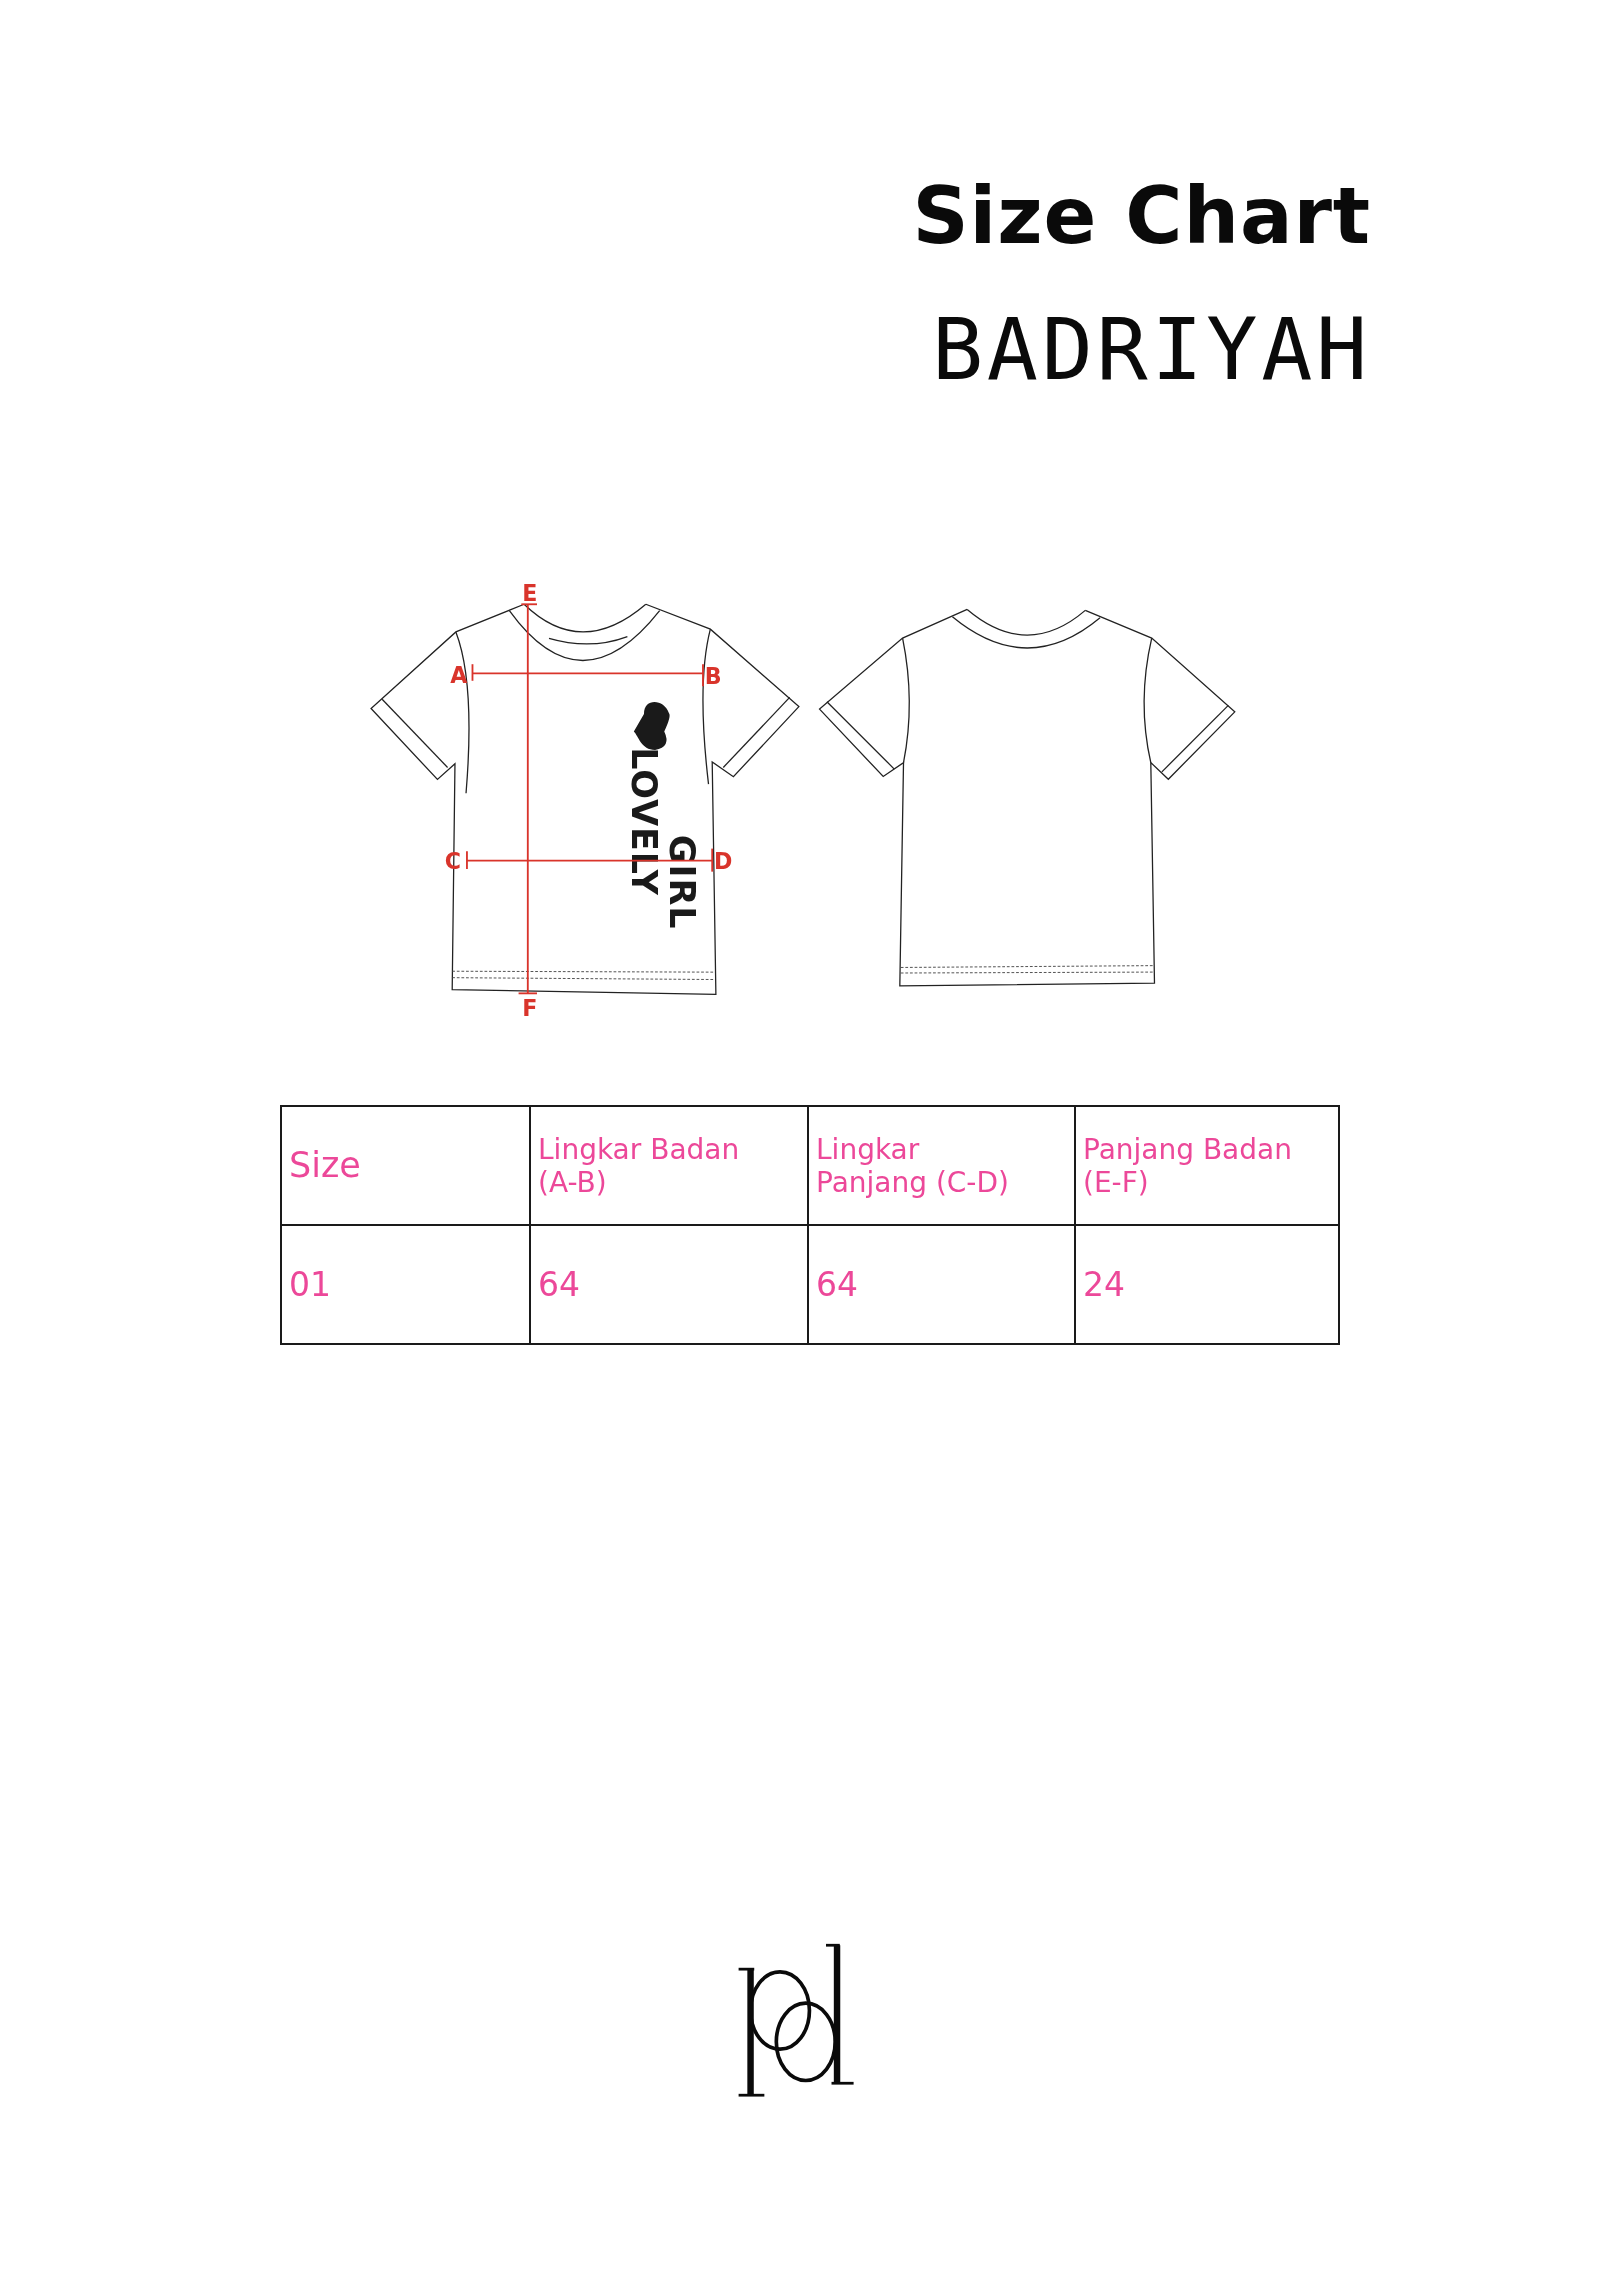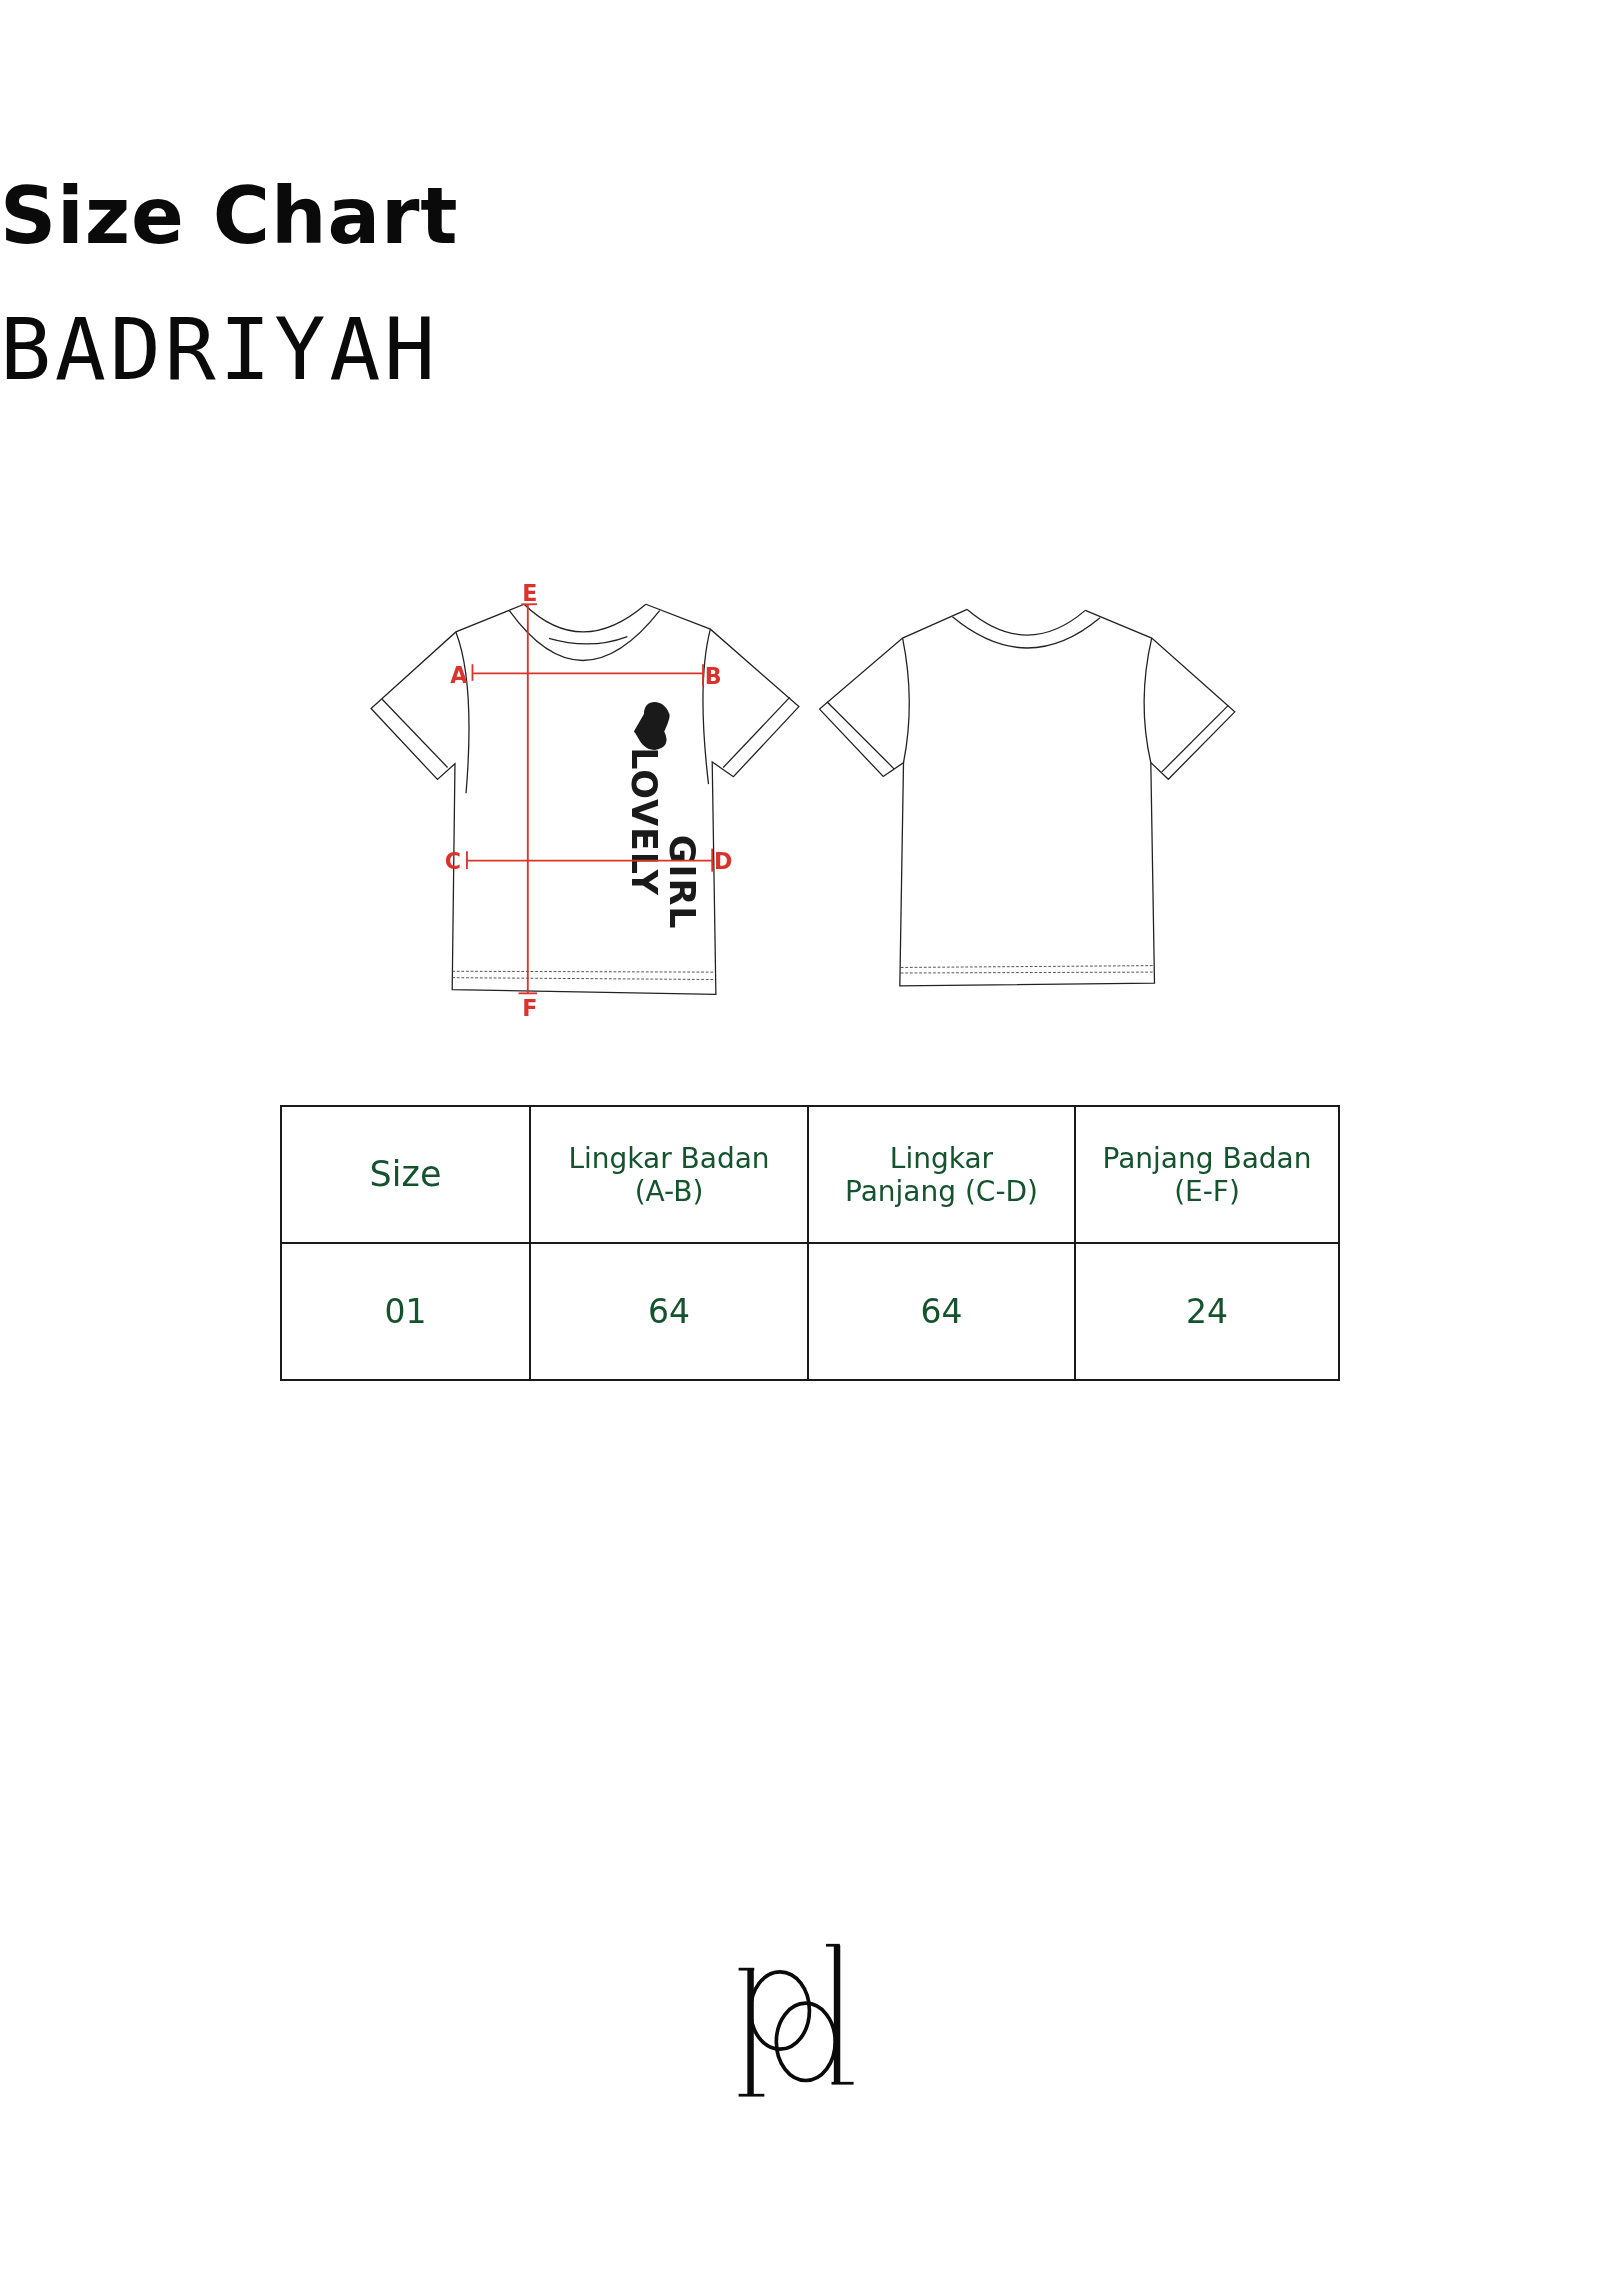--- a/index.html
+++ b/index.html
@@ -1,26 +1,26 @@
 <!DOCTYPE html>
 <html style="font-size:14.8px"><head>
 <meta charset="utf-8">
 <style>
   html, body { margin:0; padding:0; background:#ffffff; }
   body { width:1620px; height:2290px; position:relative; overflow:hidden;
          font-family:"DejaVu Sans", sans-serif; color:#111; }
-  .title { position:absolute; left:0; width:1371px; text-align:left; color:#0a0a0a; }
+  .title { position:absolute; left:0; width:1371px; text-align:right; color:#0a0a0a; }
   .title-main { top:171px; font-family:"DejaVu Sans", sans-serif; font-weight:bold; font-size:78px; letter-spacing:0.9px; }
   .title-sub { top:300px; font-family:"DejaVu Sans Mono", monospace; font-size:85px; letter-spacing:3.7px; }
   .illus { position:absolute; }
   #front { left:360px; top:572px; width:461px; height:461px; }
   #back { left:812px; top:591px; width:434px; height:406px; }
   table.size { position:absolute; left:280px; top:1105px; width:1058px; border-collapse:collapse; table-layout:fixed; }
-  table.size td, table.size th { border:2.8px solid #1a1a1a; text-align:center; vertical-align:middle;
-       font-family:"DejaVu Sans", sans-serif; font-weight:normal; color:#14532d; padding:16px; }
+  table.size td, table.size th { border:2.8px solid #1a1a1a; text-align:left; vertical-align:middle;
+       font-family:"DejaVu Sans", sans-serif; font-weight:normal; color:#ec4899; padding:7px; }
   table.size th { height:103px; font-size:28px; line-height:33px; }
   table.size th.size-h { font-size:35px; }
   table.size td { height:103px; font-size:33px;margin-left:32px; }
   col.c1 { width:249px; } col.c2 { width:278px; } col.c3 { width:267px; } col.c4 { width:264px; }
   .logo { position:absolute; left:734px; top:1934px; width:138px; height:166px; }
 </style>
 </head>
 <body>
 
 <div class="title title-main">Size Chart</div>

